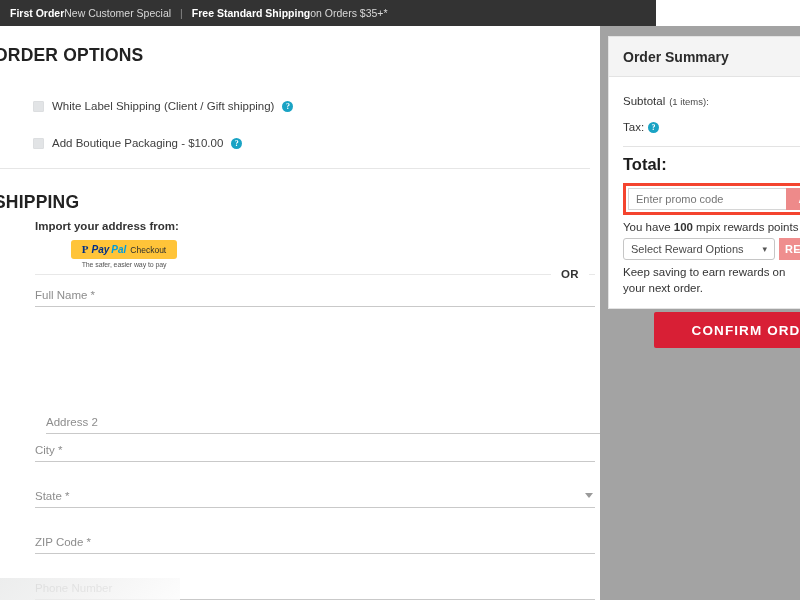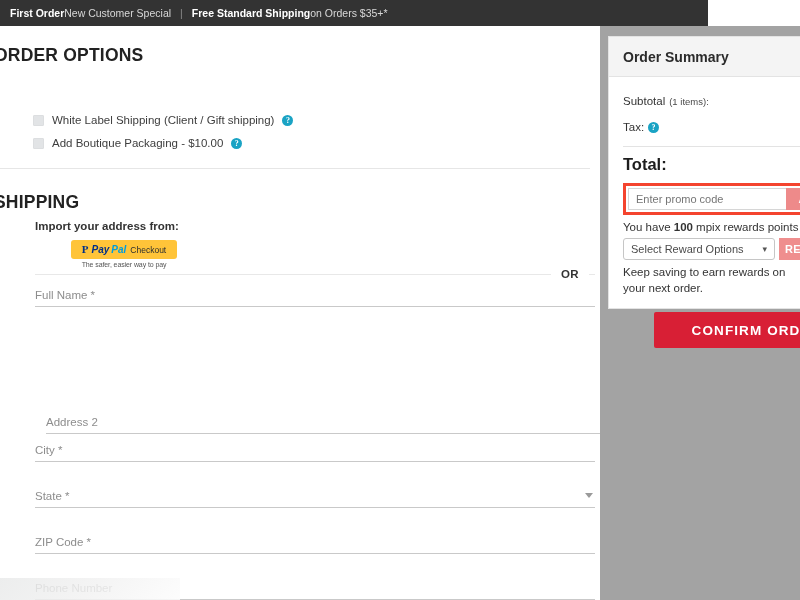--- a/index.html
+++ b/index.html
@@ -10,21 +10,21 @@
     overflow: hidden;
     background: #ffffff;
     font-family: "Liberation Sans", sans-serif;
     -webkit-font-smoothing: antialiased;
   }
 
   
   .topbar {
     position: absolute;
     top: 0; left: 0;
-    width: 708px;
+    width: 656px;
     height: 26px;
     background: #333333;
     color: #ffffff;
     font-size: 10.5px;
     display: flex;
     align-items: center;
     white-space: nowrap;
   }
   .topbar-left {
     padding-left: 10px;
@@ -86,21 +86,21 @@
 
   .opt-row {
     position: absolute;
     left: 33px;
     display: flex;
     align-items: center;
     gap: 8px;
     font-size: 11.5px;
     color: #3d3d3d;
   }
-  #opt-row-1 { top: 88px; }
+  #opt-row-1 { top: 74px; }
   #opt-row-2 { top: 111px; }
 
   .cbox {
     width: 11px;
     height: 11px;
     background: #e2e4e6;
     border: 1px solid #dcdee0;
     border-radius: 1px;
     flex: 0 0 auto;
     cursor: pointer;

